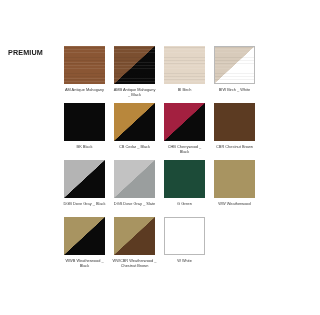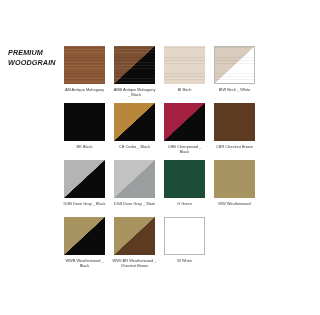--- a/index.html
+++ b/index.html
@@ -29,21 +29,20 @@
     top: 48px;
     width: 48px;
   }
   #title-block .title-line {
     font-size: 7.2px;
     font-weight: bold;
     letter-spacing: 0.15px;
     line-height: 9.5px;
     color: #1a1a1a;
     white-space: nowrap;
-    font-style: italic;
   }
   
   #swatch-grid {
     position: absolute;
     left: 61px;
     top: 46px;
     width: 202px;
     display: grid;
     grid-template-columns: repeat(4, 47px);
     column-gap: 3px;
@@ -105,21 +104,20 @@
     word-wrap: break-word;
   }
 </style>
 </head>
 <body>
 
 <div id="sheet">
 
   <div id="title-block">
     <div class="title-line">PREMIUM</div>
-    <div class="title-line">WOODGRAIN</div>
   </div>
 
   <div id="swatch-grid">
       <div class="swatch-cell">
         <div class="swatch-chip">
           <div class="chip-base" style="background: rgb(138, 86, 52);"></div>
           <div class="grain"></div>
         </div>
         <div class="swatch-label">AM Antique Mahogany</div>
       </div>

